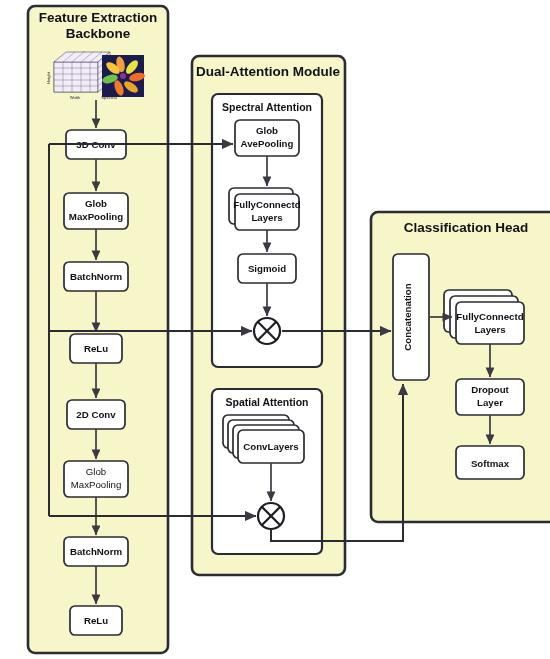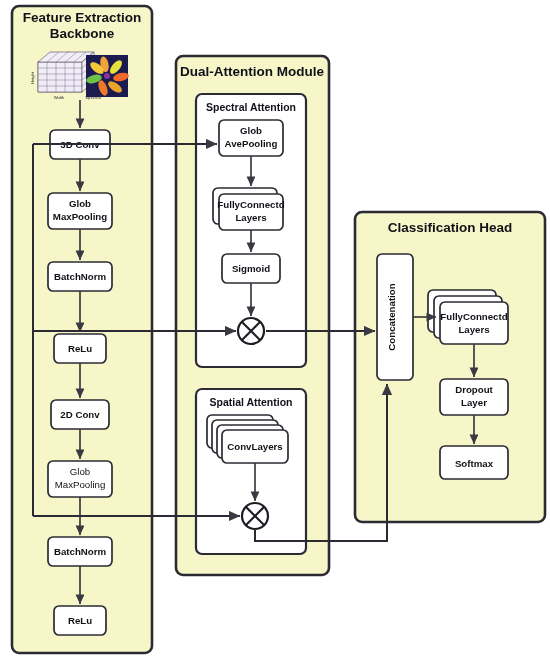--- a/index.html
+++ b/index.html
@@ -1,18 +1,18 @@
 <!DOCTYPE html>
 <html><head>
 <meta charset="utf-8">
 <style>
   html,body{margin:0;padding:0;background:#ffffff;}
   body{width:550px;height:659px;overflow:hidden;
        font-family:"Liberation Sans",sans-serif;}
-  #stage{position:relative;width:486px;height:659px;}
+  #stage{position:relative;width:486px;height:659px;margin-left:16px;}
   svg{display:block;}
   .panel{fill:#f6f6c9;stroke:#2b2b33;stroke-width:2.6;}
   .subpanel{fill:#ffffff;stroke:#2b2b33;stroke-width:2.2;}
   .nodebox{fill:#ffffff;stroke:#2b2b33;stroke-width:1.7;}
   .stackcard{fill:#ffffff;stroke:#2b2b33;stroke-width:1.7;}
   .wire{stroke:#3a3a42;stroke-width:1.7;fill:none;}
   .wire-thick{stroke:#2b2b33;stroke-width:2.0;fill:none;}
   .mulc{fill:#ffffff;stroke:#1d1d24;stroke-width:2.2;}
   .mulx{stroke:#1d1d24;stroke-width:2.2;}
   text{fill:#111118;font-family:"Liberation Sans",sans-serif;}

